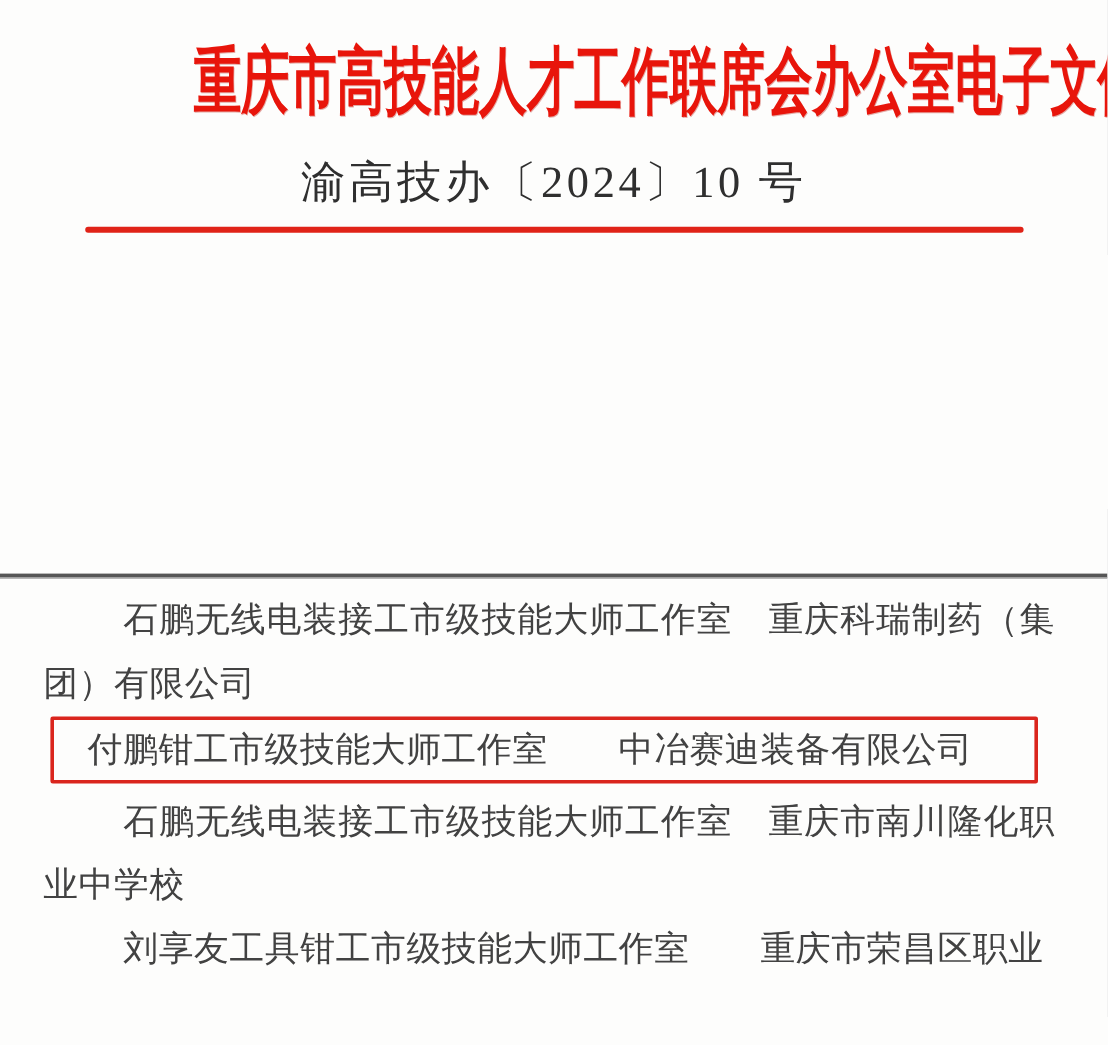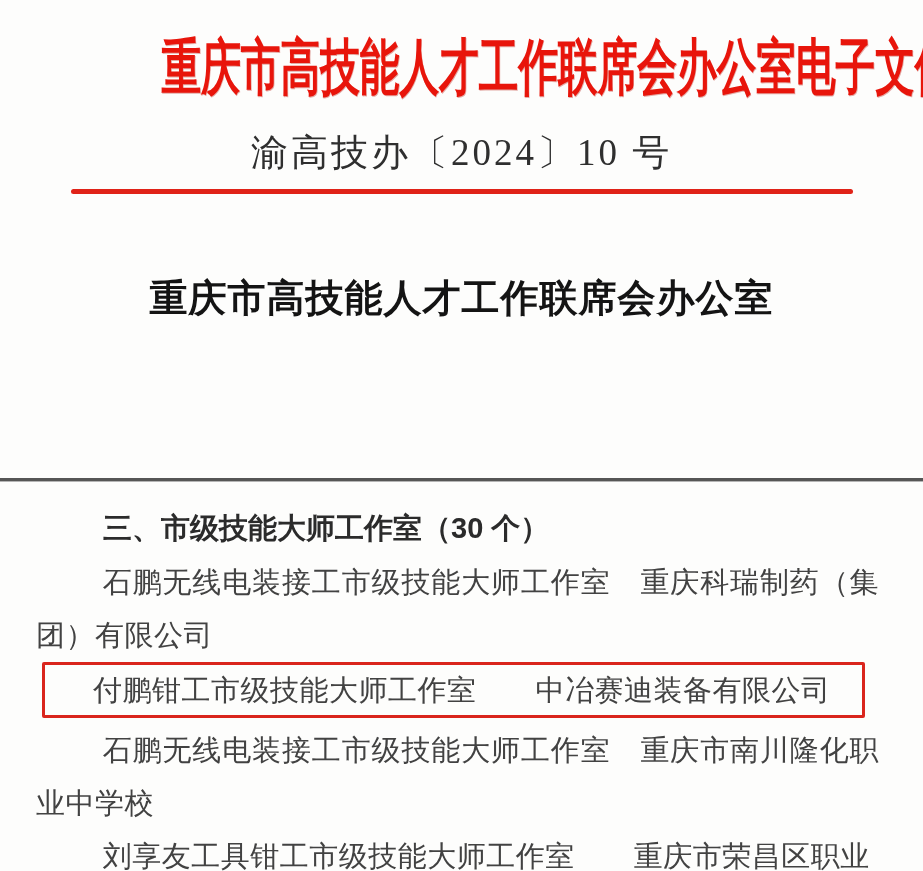--- a/index.html
+++ b/index.html
@@ -104,47 +104,45 @@
   .entry.first {
     margin-top: 10px;
   }
   .entry.after-box {
     margin-top: 6px;
   }
   .highlight-box {
     margin: 0 14px 0 6px;
     border: 3px solid var(--box_red, #da251d);
     border-radius: 2px;
-    padding: 5px 8px 5px 48px;
+    padding: 5px 8px 5px 28px;
   }
   .highlight-box .entry {
     text-indent: 0;
     line-height: 40px;
     text-align: left;
   }
 </style>
 </head>
 <body>
 
 <div class="page">
 
   <div class="letterhead">
     <span class="masthead">重庆市高技能人才工作联席会办公室电子文件</span>
     <div class="doc-number">渝高技办〔2024〕10 号</div>
     <div class="red-rule"></div>
   </div>
 
   <div class="doc-title">
-    <div>重庆市高技能人才工作联席会办公室</div>
   </div>
 
   <div class="section-divider"></div>
 
   <div class="notice-body">
-    <h3 class="section-heading">三、市级技能大师工作室（30 个）</h3>
 
     <p class="entry first">石鹏无线电装接工市级技能大师工作室　重庆科瑞制药（集团）有限公司</p>
 
     <div class="highlight-box">
       <p class="entry">付鹏钳工市级技能大师工作室　　中冶赛迪装备有限公司</p>
     </div>
 
     <p class="entry after-box">石鹏无线电装接工市级技能大师工作室　重庆市南川隆化职业中学校</p>
 
     <p class="entry">刘享友工具钳工市级技能大师工作室　　重庆市荣昌区职业</p>

